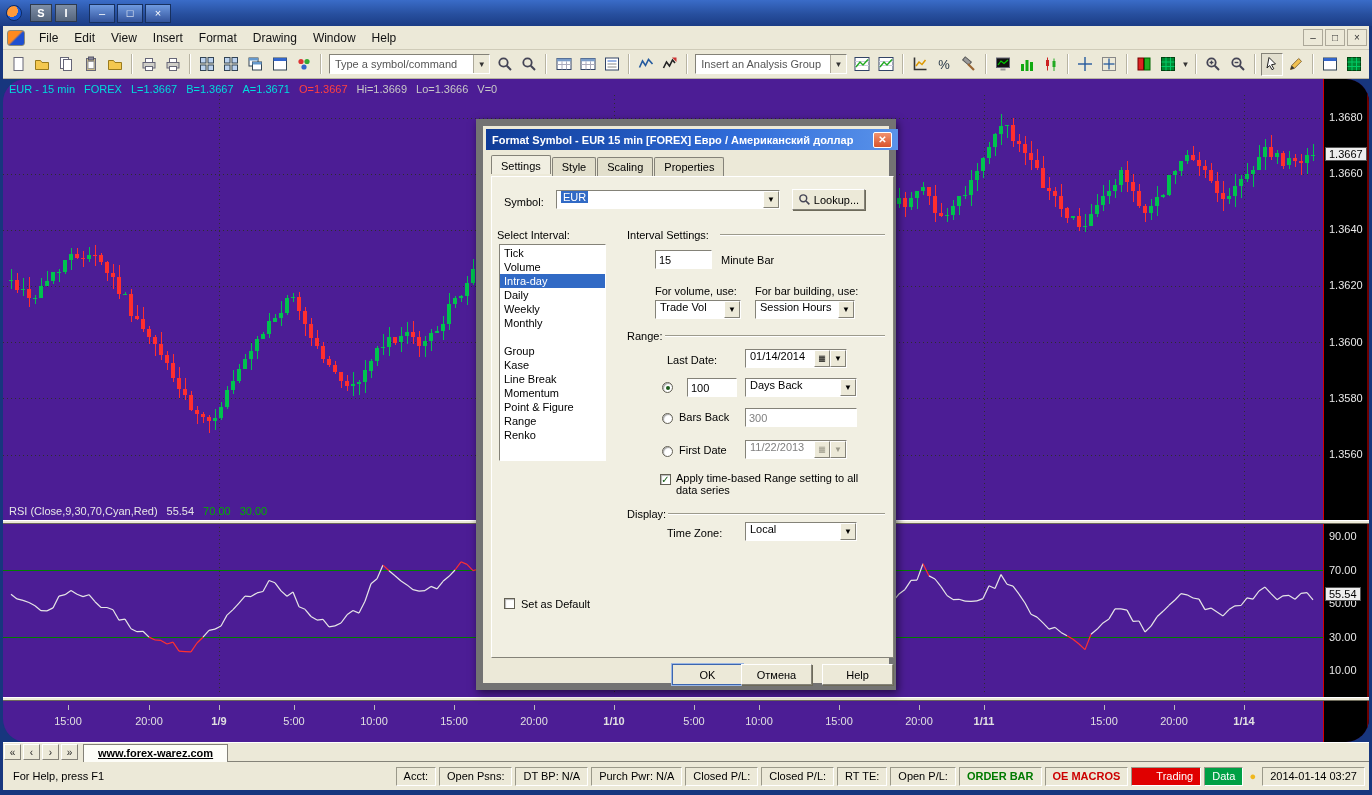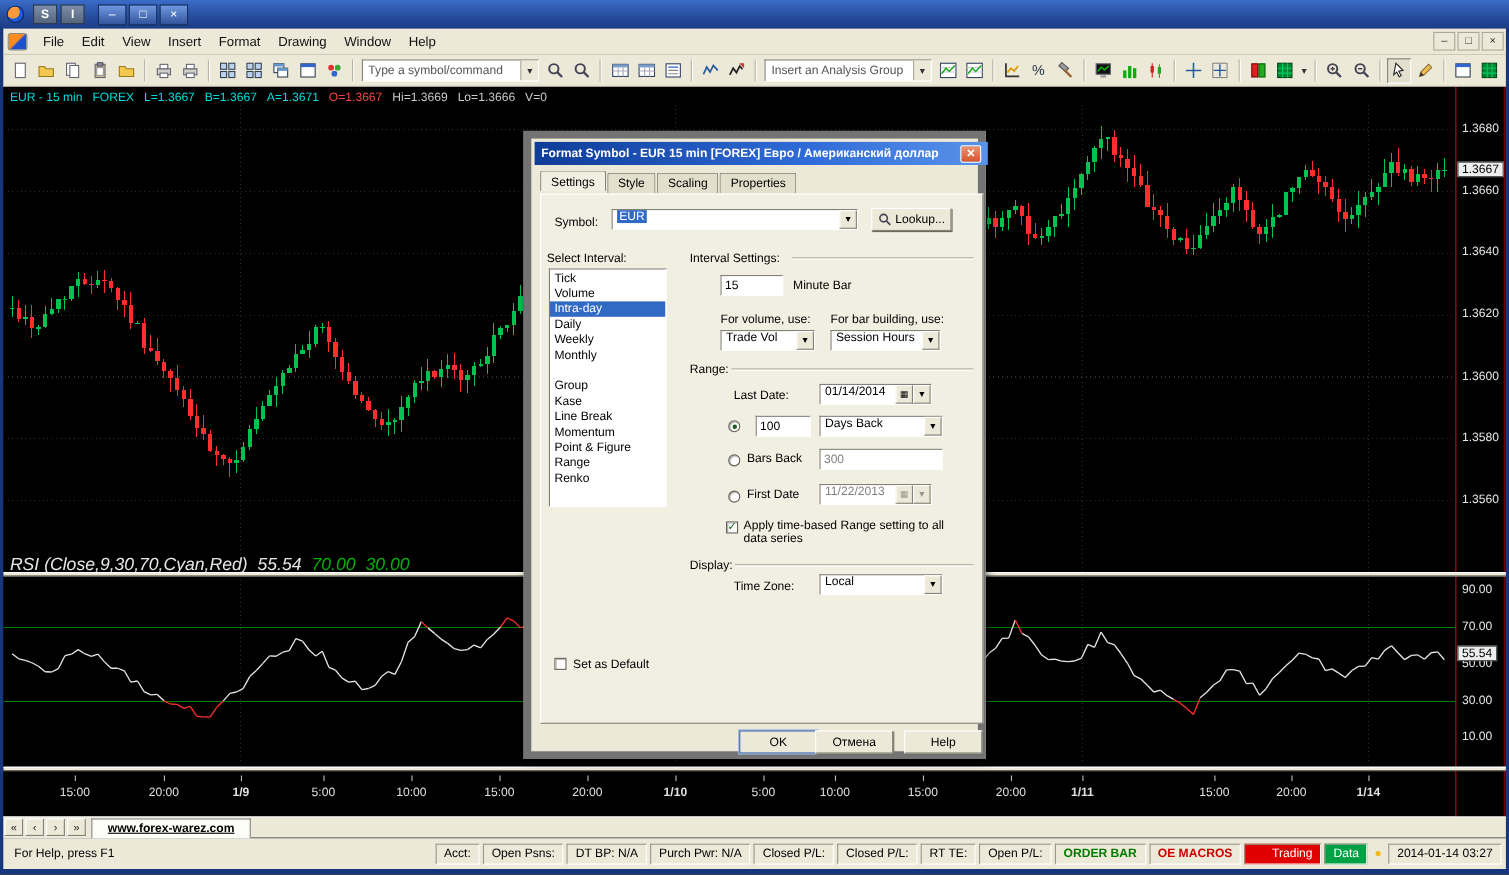--- a/index.html
+++ b/index.html
@@ -34,25 +34,25 @@
     border:1px solid transparent;margin:0 1px;}
   .tbi.pressed{border:1px solid;border-color:#848278 #fff #fff #848278;background:#e2dfcf;}
   .tb-sep{width:2px;height:20px;margin:0 4px;border-left:1px solid #b8b4a2;border-right:1px solid #fff;}
   .tb-combo{height:20px;background:#fff;border:1px solid;border-color:#848278 #fff #fff #848278;
     display:inline-flex;align-items:center;margin:0 3px;}
   .tb-combo .val{padding:0 5px;color:#555;font-size:11px;flex:1;overflow:hidden;}
   .dd-btn{width:16px;height:100%;background:#ece9d8;border-left:1px solid #aca899;
     display:flex;align-items:center;justify-content:center;font-size:8px;color:#333;}
   .tbi-dd{width:12px;height:23px;display:inline-flex;align-items:center;justify-content:center;font-size:8px;color:#333;}
   
-  #chart-area{position:relative;height:663px;margin:0 3px;background:#000000;overflow:hidden;}
+  #chart-area{position:relative;height:663px;margin:0 3px;background:#4c1d95;overflow:hidden;border-radius:23px;}
   #chart-svg{position:absolute;left:0;top:0;}
   #chart-header{position:absolute;left:6px;top:4px;font-size:11px;white-space:nowrap;}
   #chart-header span{margin-right:9px;}
-  #rsi-header{position:absolute;left:6px;top:426px;font-size:16px;white-space:nowrap;font-style:italic;}
+  #rsi-header{position:absolute;left:6px;top:426px;font-size:11px;white-space:nowrap;}
   #rsi-header span{margin-right:9px;}
   .pane-sep{position:absolute;left:0;width:1366px;height:4px;background:#ece9d8;
     border-top:1px solid #fff;border-bottom:1px solid #6d6a5a;z-index:4;}
   #price-scale{position:absolute;left:1320px;top:0;width:46px;height:663px;background:#000;
     border-left:1px solid #d40000;border-right:2px solid #6b0000;z-index:3;}
   .scale-label{position:absolute;left:5px;color:#e8e8e8;font-size:11px;}
   .scale-tag{position:absolute;left:1px;background:#eeeeee;color:#000;border:1px solid #555;
     font-size:11px;padding:0 3px;z-index:5;}
   #time-axis{position:absolute;left:0;top:624px;width:1320px;height:39px;z-index:2;}
   .time-label{position:absolute;top:12px;width:44px;margin-left:-22px;text-align:center;color:#e0e0e0;font-size:11px;}

